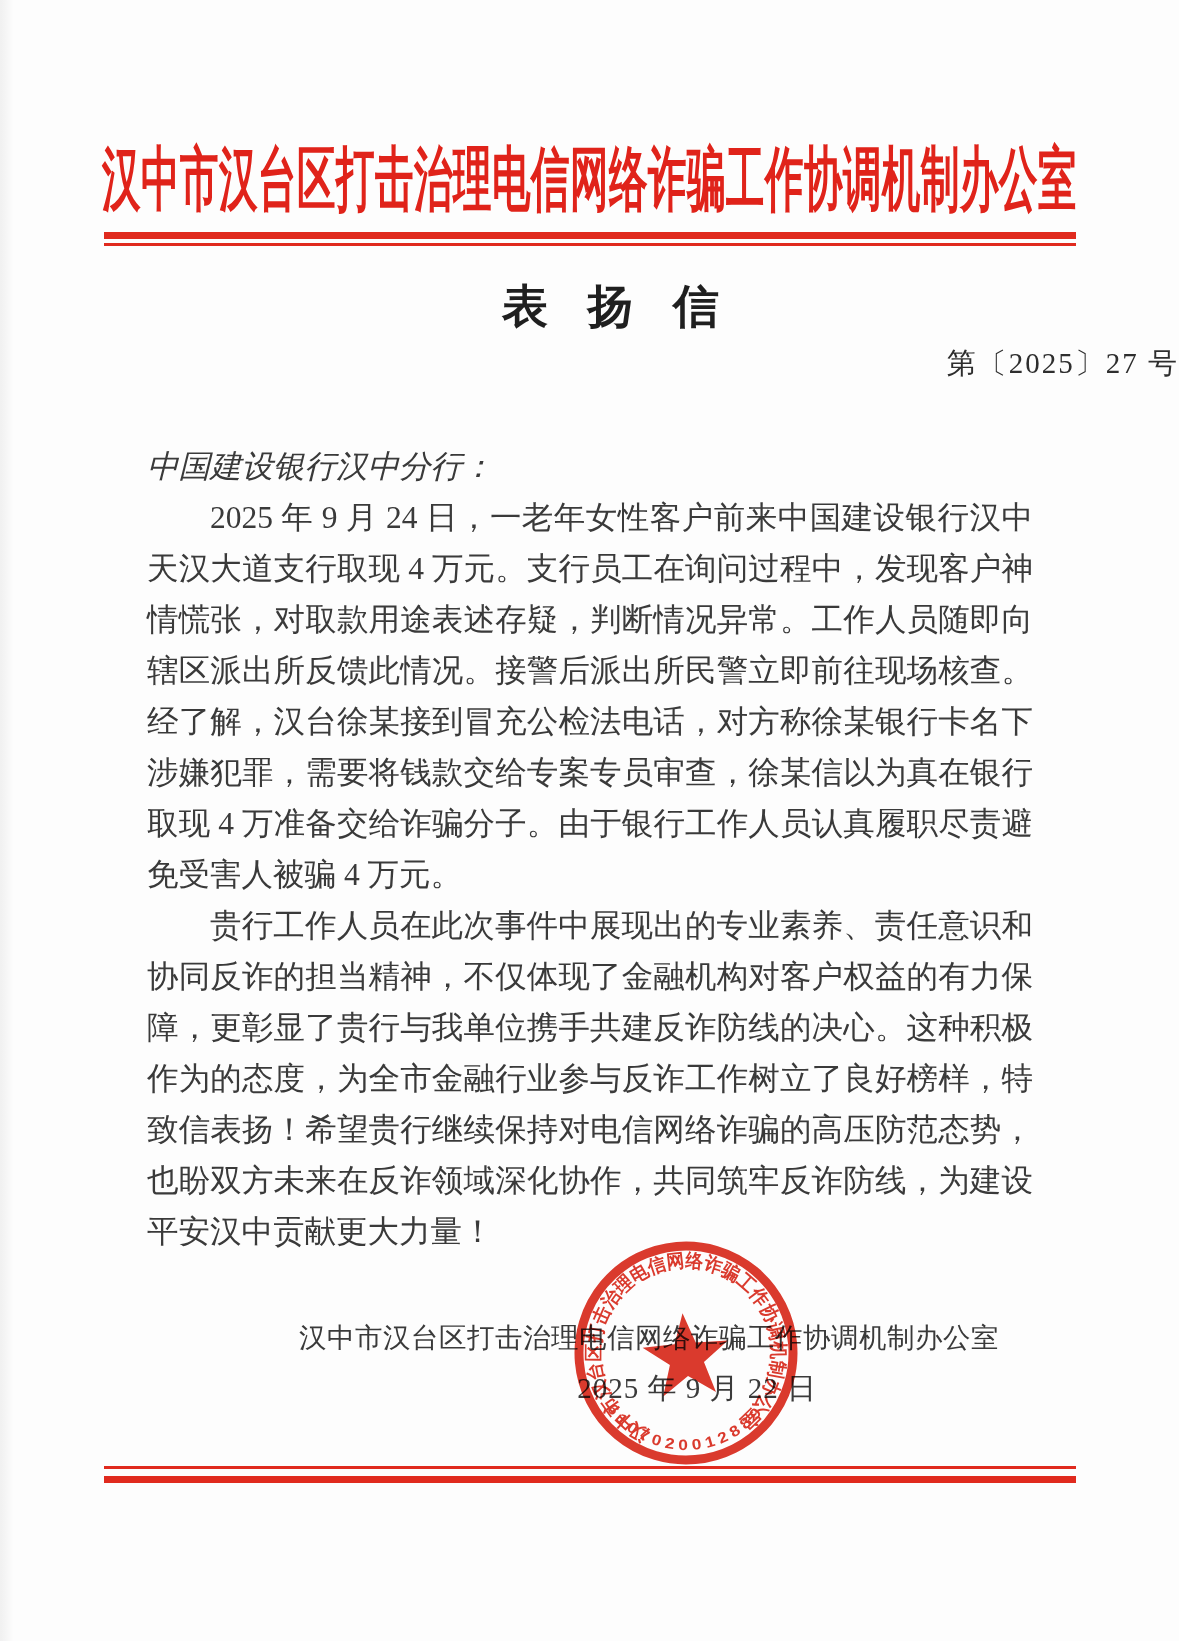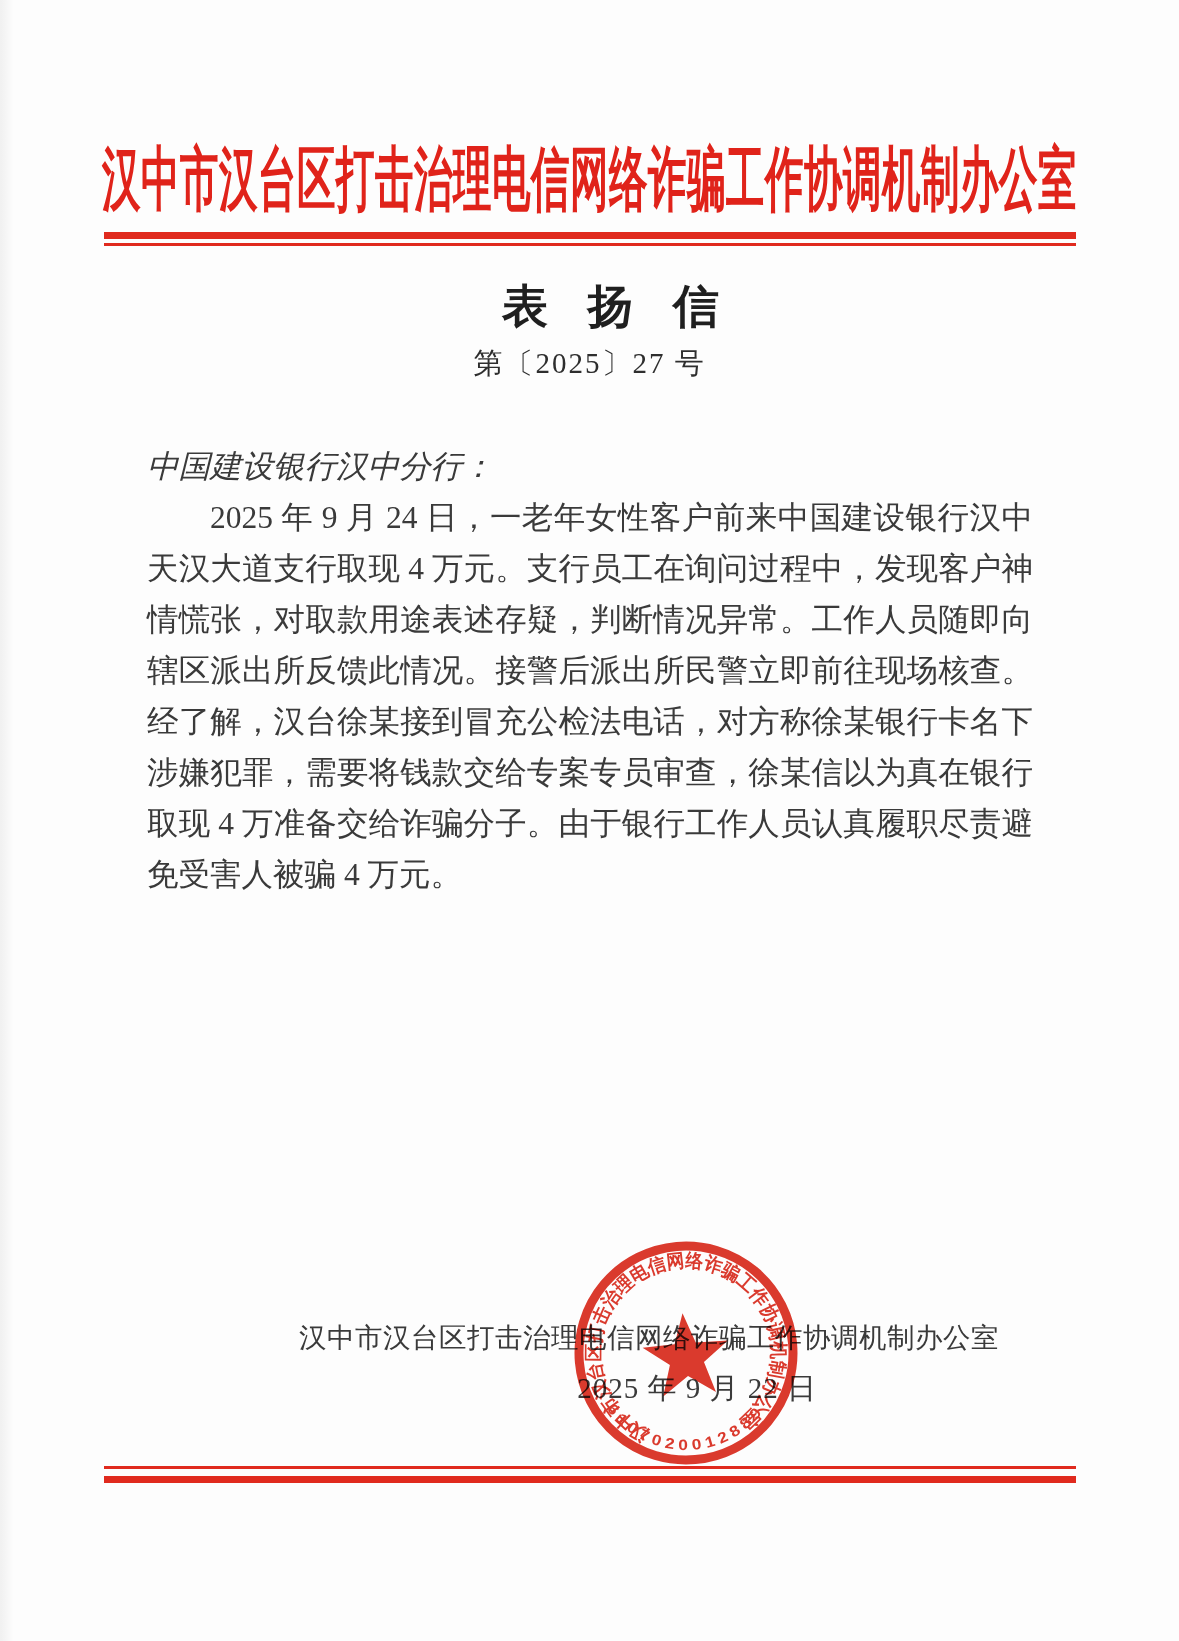--- a/index.html
+++ b/index.html
@@ -36,21 +36,21 @@
   .rule-bottom-thick{top:1476px;height:7px;}
 
   .letter-title{
     position:absolute;top:276px;left:0;width:100%;
     text-align:center;font-size:46px;font-weight:bold;color:#1f1f1f;
     letter-spacing:14px;
     padding-left:28px;
   }
   .doc-number{
     position:absolute;top:344px;left:0;width:100%;
-    text-align:center;font-size:29px;color:#2e2e2e;letter-spacing:2px;
+    text-align:right;font-size:29px;color:#2e2e2e;letter-spacing:2px;
   }
 
   .body-block{
     position:absolute;top:441px;left:147px;width:886px;
     color:#3a3a3a;font-size:31.5px;line-height:51px;
   }
   .salutation{margin:0;font-style:italic;}
   .body-block p{
     margin:0;text-indent:63px;
     text-align:justify;text-justify:inter-character;
@@ -84,20 +84,21 @@
   </div>
   <div class="rule rule-top-thick"></div>
   <div class="rule rule-top-thin"></div>
 
   <div class="letter-title">表 扬 信</div>
   <div class="doc-number">第〔2025〕27 号</div>
 
   <div class="body-block">
     <div class="salutation">中国建设银行汉中分行：</div>
     <p>2025 年 9 月 24 日，一老年女性客户前来中国建设银行汉中天汉大道支行取现 4 万元。支行员工在询问过程中，发现客户神情慌张，对取款用途表述存疑，判断情况异常。工作人员随即向辖区派出所反馈此情况。接警后派出所民警立即前往现场核查。经了解，汉台徐某接到冒充公检法电话，对方称徐某银行卡名下涉嫌犯罪，需要将钱款交给专案专员审查，徐某信以为真在银行取现 4 万准备交给诈骗分子。由于银行工作人员认真履职尽责避免受害人被骗 4 万元。</p>
+    <p>贵行工作人员在此次事件中展现出的专业素养、责任意识和协同反诈的担当精神，不仅体现了金融机构对客户权益的有力保障，更彰显了贵行与我单位携手共建反诈防线的决心。这种积极作为的态度，为全市金融行业参与反诈工作树立了良好榜样，特致信表扬！希望贵行继续保持对电信网络诈骗的高压防范态势，也盼双方未来在反诈领域深化协作，共同筑牢反诈防线，为建设平安汉中贡献更大力量！</p>
   </div>
 
   <div class="signature-org">汉中市汉台区打击治理电信网络诈骗工作协调机制办公室</div>
   <div class="signature-date">2025 年 9 月 22 日</div>
 
   <svg class="stamp" viewBox="0 0 260 260" xmlns="http://www.w3.org/2000/svg" aria-hidden="true">
     <circle cx="130" cy="130" r="107" fill="none" stroke="#d9291b" stroke-width="9"></circle>
     <defs>
       <path id="stampRingTextPath" d="M 87,204.5 A 86,86 0 1 1 173,55.5 A 86,86 0 0 1 173,204.5" fill="none"></path>
       <path id="stampNumberPath" d="M 46,178.5 A 97,97 0 0 0 214,178.5" fill="none"></path>

